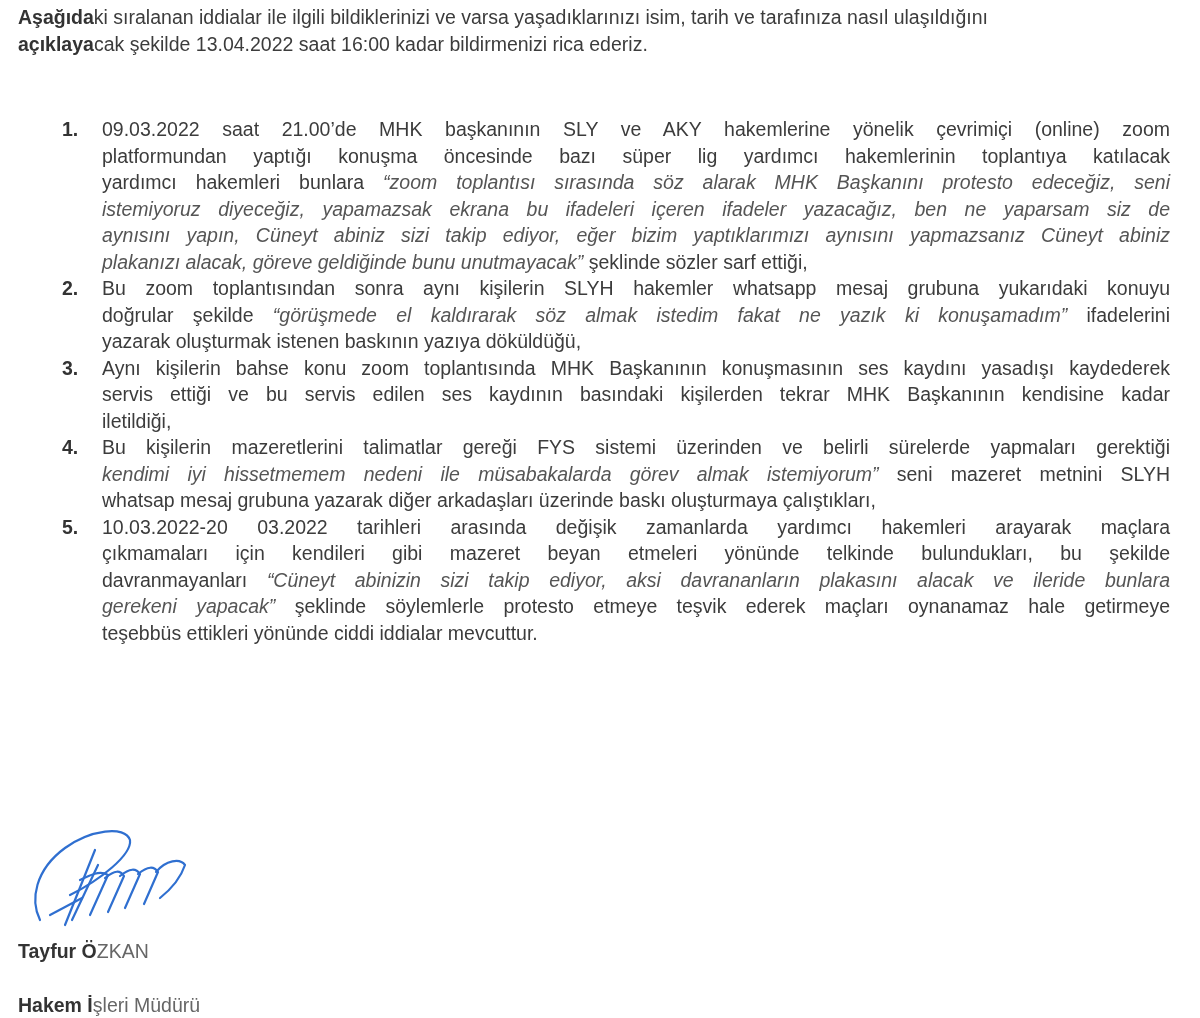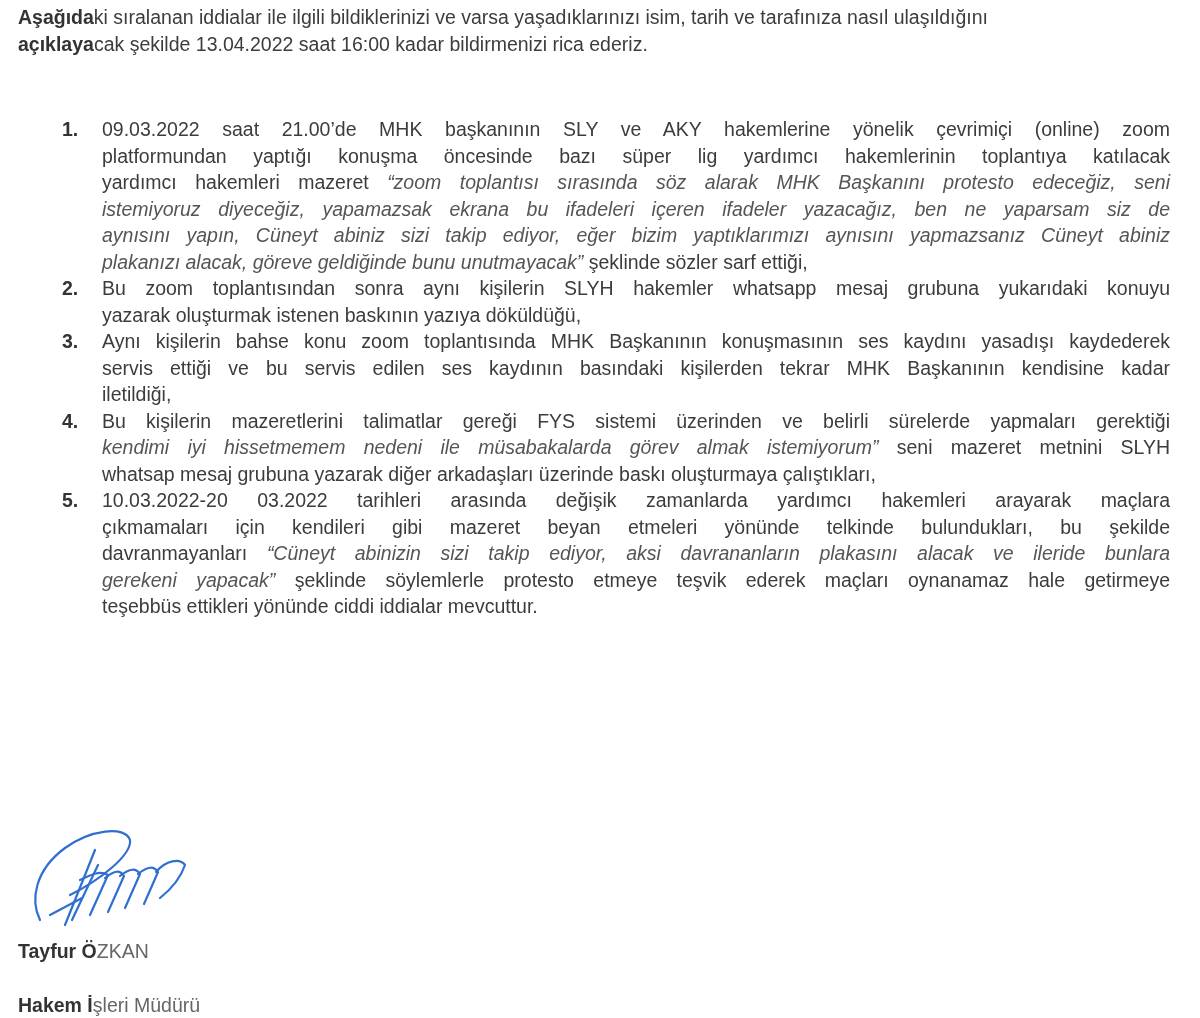--- a/index.html
+++ b/index.html
@@ -44,28 +44,29 @@
   <div class="intro">
     <span class="l"><b>Aşağıda</b><span>ki sıralanan iddialar ile ilgili bildiklerinizi ve varsa yaşadıklarınızı isim, tarih ve tarafınıza nasıl ulaşıldığını</span></span>
     <span class="l"><b>açıklaya</b><span>cak şekilde 13.04.2022 saat 16:00 kadar bildirmenizi rica ederiz.</span></span>
   </div>
 
   <ol class="claims" id="claims">
       <li>
         <span class="num">1.</span>
         <span class="line"><span>09.03.2022 saat 21.00’de MHK başkanının SLY ve AKY hakemlerine yönelik çevrimiçi (online) zoom</span></span>
         <span class="line"><span>platformundan yaptığı konuşma öncesinde bazı süper lig yardımcı hakemlerinin toplantıya katılacak</span></span>
-        <span class="line"><span>yardımcı hakemleri mazeret </span><i>“zoom toplantısı sırasında söz alarak MHK Başkanını protesto edeceğiz, seni</i></span>
+        <span class="line"><span>yardımcı hakemleri bunlara </span><i>“zoom toplantısı sırasında söz alarak MHK Başkanını protesto edeceğiz, seni</i></span>
         <span class="line"><i>istemiyoruz diyeceğiz, yapamazsak ekrana bu ifadeleri içeren ifadeler yazacağız, ben ne yaparsam siz de</i></span>
         <span class="line"><i>aynısını yapın, Cüneyt abiniz sizi takip ediyor, eğer bizim yaptıklarımızı aynısını yapmazsanız Cüneyt abiniz</i></span>
         <span class="line last"><i>plakanızı alacak, göreve geldiğinde bunu unutmayacak”</i><span> şeklinde sözler sarf ettiği,</span></span>
       </li>
       <li>
         <span class="num">2.</span>
         <span class="line"><span>Bu zoom toplantısından sonra aynı kişilerin SLYH hakemler whatsapp mesaj grubuna yukarıdaki konuyu</span></span>
+        <span class="line"><span>doğrular şekilde </span><i>“görüşmede el kaldırarak söz almak istedim fakat ne yazık ki konuşamadım”</i><span> ifadelerini</span></span>
         <span class="line last"><span>yazarak oluşturmak istenen baskının yazıya döküldüğü,</span></span>
       </li>
       <li>
         <span class="num">3.</span>
         <span class="line"><span>Aynı kişilerin bahse konu zoom toplantısında MHK Başkanının konuşmasının ses kaydını yasadışı kaydederek</span></span>
         <span class="line"><span>servis ettiği ve bu servis edilen ses kaydının basındaki kişilerden tekrar MHK Başkanının kendisine kadar</span></span>
         <span class="line last"><span>iletildiği,</span></span>
       </li>
       <li>
         <span class="num">4.</span>

